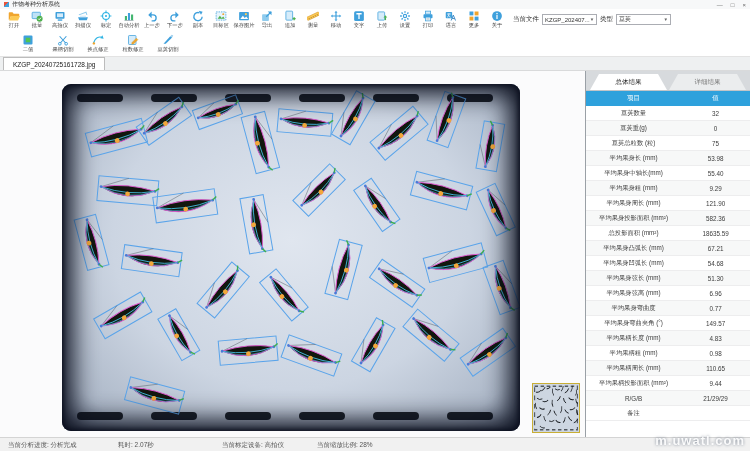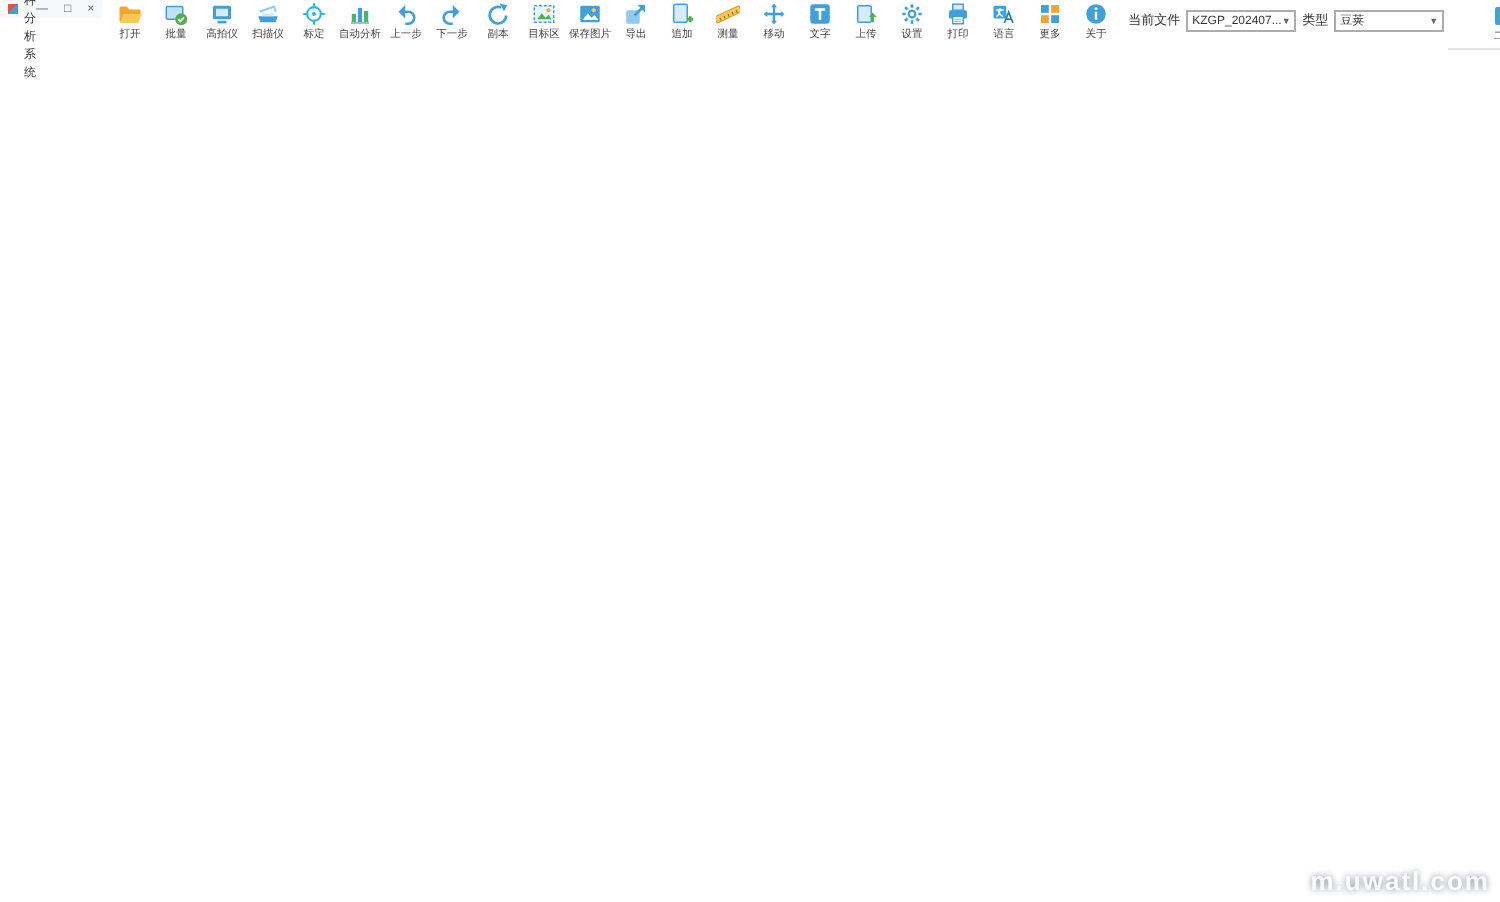--- a/index.html
+++ b/index.html
@@ -1,18 +1,18 @@
 <!DOCTYPE html>
 <html><head>
 <meta charset="utf-8">
 <style>
   * { margin:0; padding:0; box-sizing:border-box; }
   html,body { width:750px; height:451px; overflow:hidden; background:#fff;
     font-family:"Liberation Sans","DejaVu Sans",sans-serif; }
-  #app { position:relative; width:750px; height:451px; display:flex; flex-direction:row; }
+  #app { position:relative; width:750px; height:451px; display:flex; flex-direction:column; }
 
   
   #titlebar { height:9px; display:flex; align-items:center; padding:0 4px; background:#f7f8f9; font-size:6px; color:#333; }
   #titlebar .app-icon { width:5px; height:5px; background:linear-gradient(135deg,#e5543c 50%,#3fa0dc 50%); margin-right:3px; flex:none; }
   .win-controls { margin-left:auto; display:flex; gap:8px; font-size:6px; color:#666; line-height:1; }
 
   
   #toolbar1 { height:23px; display:flex; align-items:flex-start; background:#fff; padding:1px 2px 0; }
   .tb-item { width:23px; display:flex; flex-direction:column; align-items:center; cursor:default; flex:none; }
   .tb-item svg { width:12px; height:12px; display:block; }

